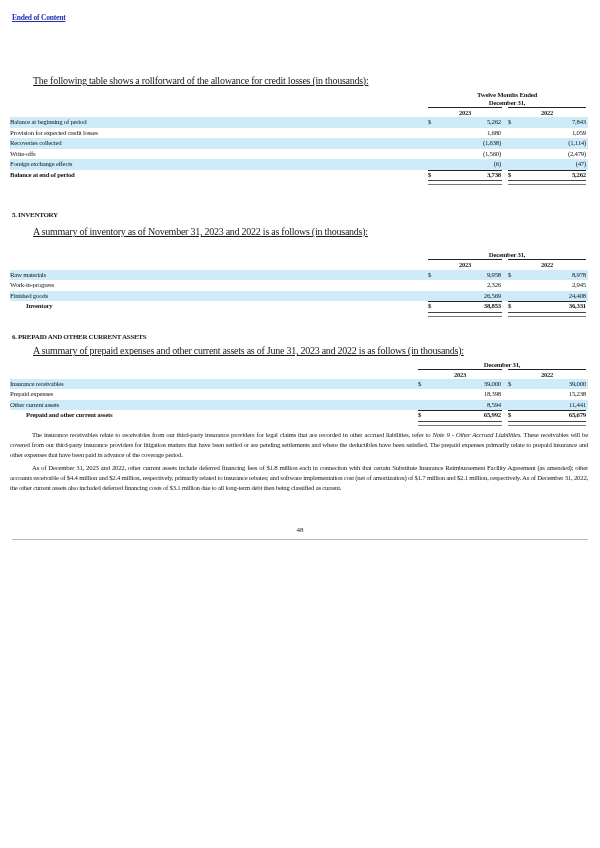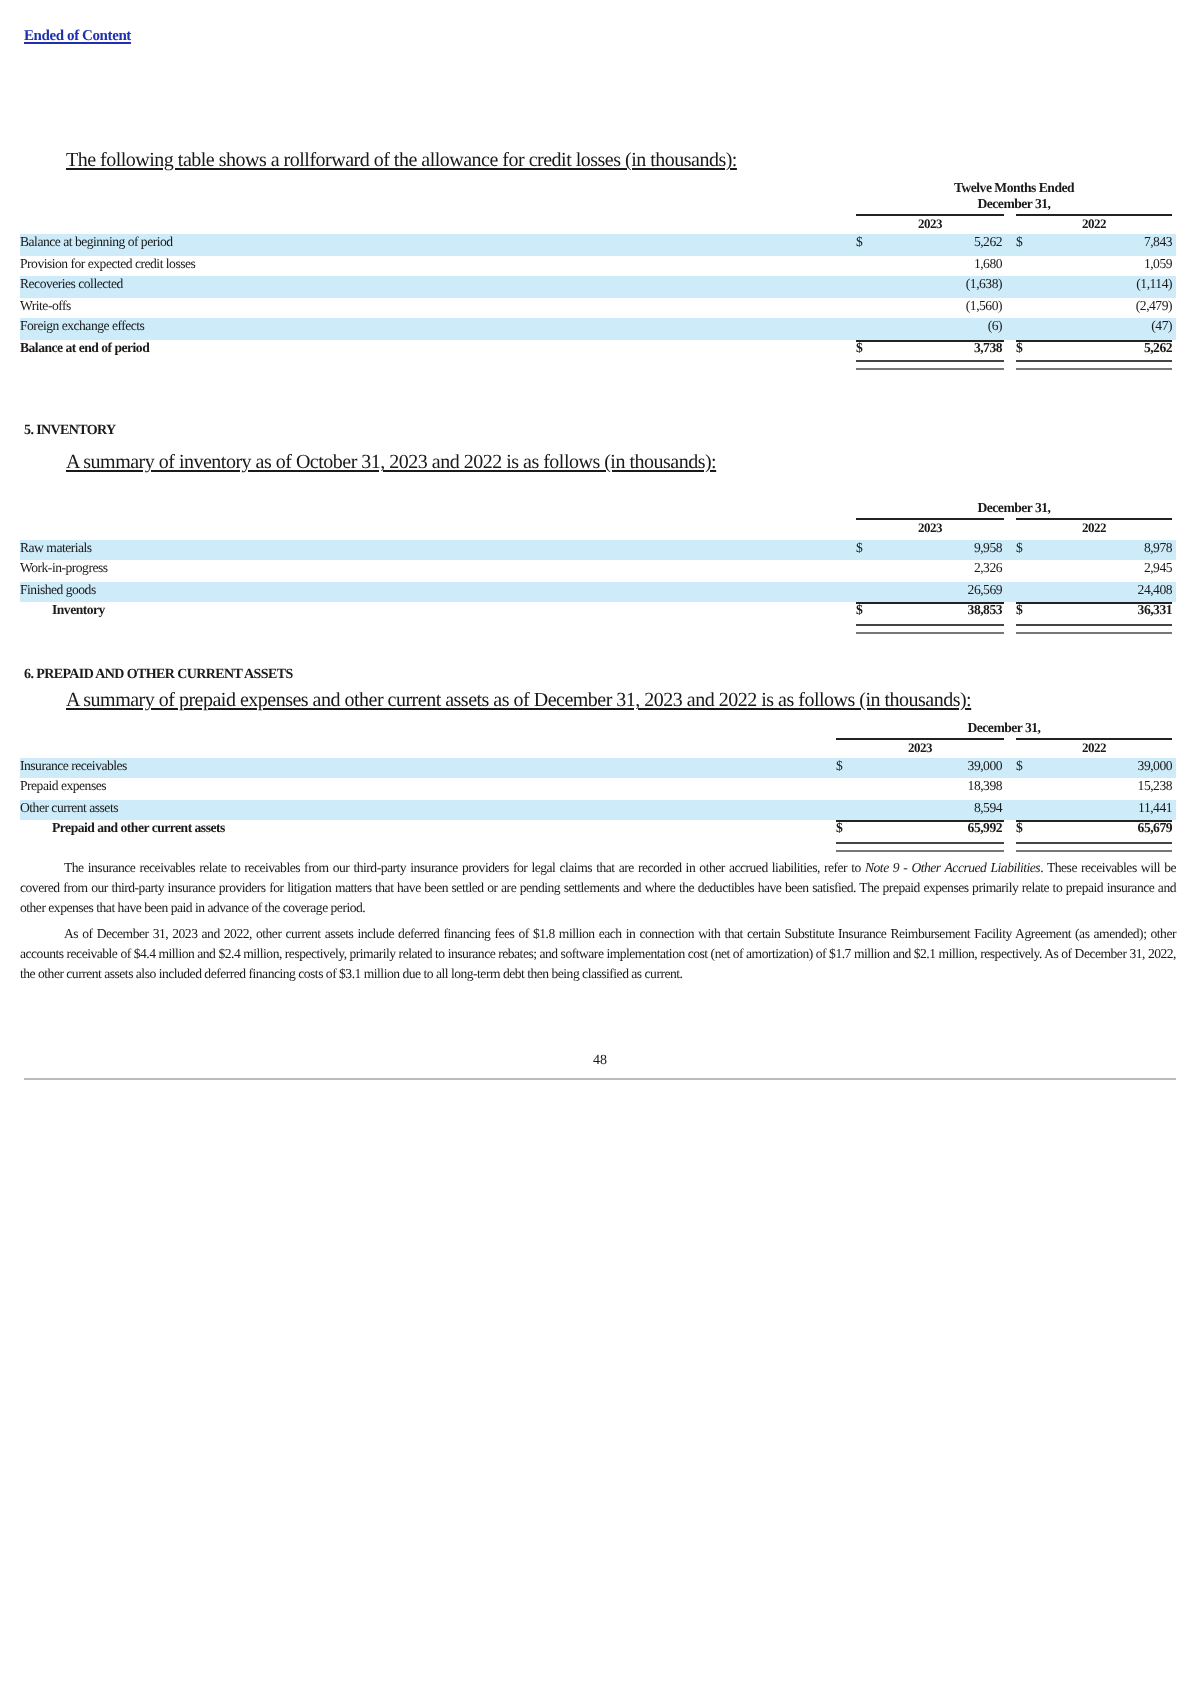--- a/index.html
+++ b/index.html
@@ -77,21 +77,21 @@
     <span class="cell-cur" style="left:498px;">$</span>
     <span class="cell-val" style="left:510px; width:66px;">5,262</span>
   </div>
   <div class="topline" style="left:418px; width:74px; top:79.5px;"></div>
   <div class="topline" style="left:498px; width:78px; top:79.5px;"></div>
   <div class="dblline" style="left:418px; width:74px; top:90px;"></div>
   <div class="dblline" style="left:498px; width:78px; top:90px;"></div>
 </div>
 
 <div class="abs heading" style="left:12px; top:211px;">5. INVENTORY</div>
-<div class="abs para" style="left:33px; top:226px;">A summary of inventory as of October 31, 2023 and 2022 is as follows (in thousands):</div>
+<div class="abs para" style="left:33px; top:226px;">A summary of inventory as of November 31, 2023 and 2022 is as follows (in thousands):</div>
 
 <div class="tbl" style="top:250px;">
   <div class="hdr-top" style="left:418px; width:158px; top:1px;">December 31,</div>
   <div class="hdr-col" style="left:418px; width:74px; top:9px;">2023</div>
   <div class="hdr-col" style="left:498px; width:78px; top:9px;">2022</div>
 
   <div class="row shade" style="top:19.5px;">
     <span class="lbl">Raw materials</span>
     <span class="cell-cur" style="left:418px;">$</span>
     <span class="cell-val" style="left:430px; width:61px;">9,958</span>
@@ -115,21 +115,21 @@
     <span class="cell-cur" style="left:498px;">$</span>
     <span class="cell-val" style="left:510px; width:66px;">36,331</span>
   </div>
   <div class="topline" style="left:418px; width:74px; top:51px;"></div>
   <div class="topline" style="left:498px; width:78px; top:51px;"></div>
   <div class="dblline" style="left:418px; width:74px; top:61.5px;"></div>
   <div class="dblline" style="left:498px; width:78px; top:61.5px;"></div>
 </div>
 
 <div class="abs heading" style="left:12px; top:333px;">6. PREPAID AND OTHER CURRENT ASSETS</div>
-<div class="abs para" style="left:33px; top:345px;">A summary of prepaid expenses and other current assets as of December 31, 2023 and 2022 is as follows (in thousands):</div>
+<div class="abs para" style="left:33px; top:345px;">A summary of prepaid expenses and other current assets as of June 31, 2023 and 2022 is as follows (in thousands):</div>
 
 <div class="tbl" style="top:360px;">
   <div class="hdr-top" style="left:408px; width:168px; top:1px;">December 31,</div>
   <div class="hdr-col" style="left:408px; width:84px; top:9px;">2023</div>
   <div class="hdr-col" style="left:498px; width:78px; top:9px;">2022</div>
 
   <div class="row shade" style="top:18.5px;">
     <span class="lbl">Insurance receivables</span>
     <span class="cell-cur" style="left:408px;">$</span>
     <span class="cell-val" style="left:420px; width:71px;">39,000</span>

